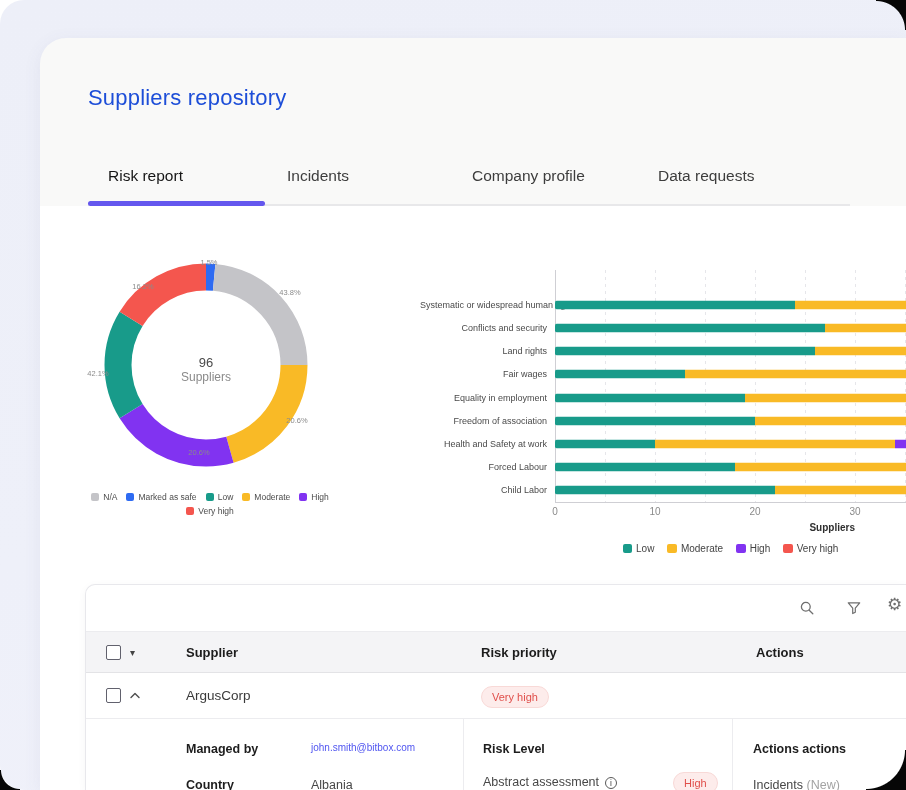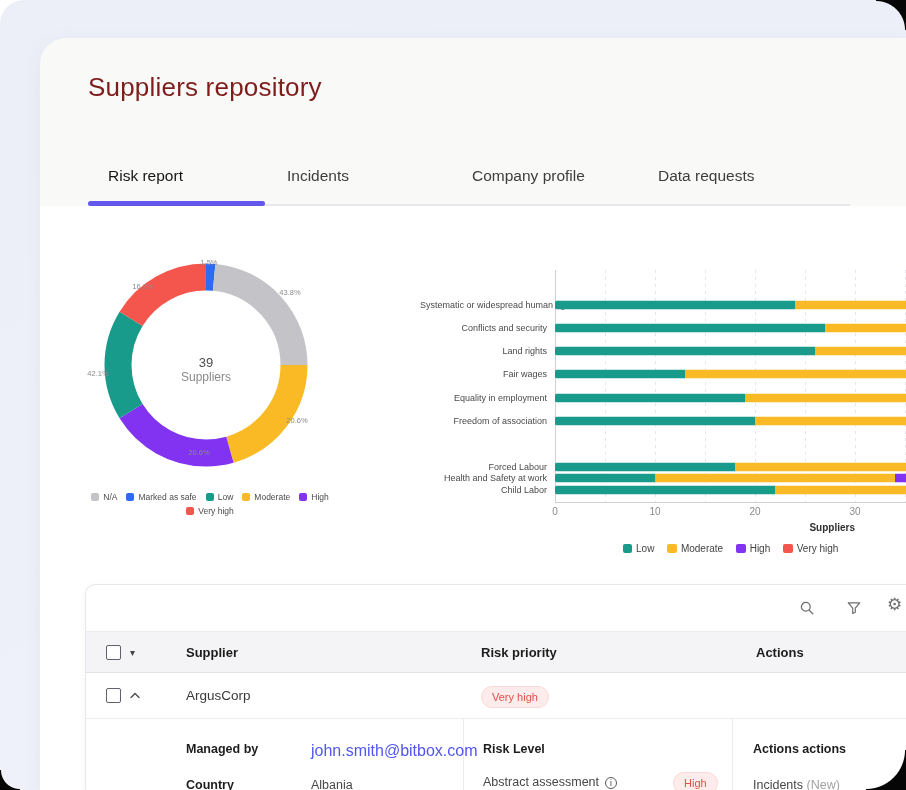--- a/index.html
+++ b/index.html
@@ -10,22 +10,22 @@
   
   .frame { position:absolute; inset:0; border-radius:24px;
     background:linear-gradient(170deg,#edeff8 0%,#eef0f9 60%,#f0f1fa 100%); }
 
   
   .card { position:absolute; left:40px; top:38px; right:0; bottom:0;
     background:#f9f9f8; border-radius:26px 0 0 0;
     box-shadow:0 4px 18px rgba(90,90,140,0.08); }
   .content-white { position:absolute; left:40px; top:206px; right:0; bottom:0; background:#ffffff; }
 
-  .page-title { position:absolute; left:88px; top:72px; font-size:26px; font-weight:500;
-    color:#7f1d1d; letter-spacing:0.2px; }
+  .page-title { position:absolute; left:88px; top:85px; font-size:22px; font-weight:500;
+    color:#1d4ed8; letter-spacing:0.2px; }
 
   .tab { position:absolute; top:167px; font-size:15.5px; color:#3d3d3d; cursor:pointer; }
   .tab.active { color:#161616; }
   .tabline-gray { position:absolute; left:88px; top:204px; width:762px; height:2px; background:#e8e8ea; }
   .tabline-active { position:absolute; left:88px; top:201px; width:177px; height:5px;
     background:#6457ee; border-radius:3px; z-index:2; }
 
   
   #donut-wrap { position:absolute; left:85px; top:256px; width:250px; height:280px; }
   #donut-svg { position:absolute; left:18px; top:6px; }
@@ -79,21 +79,21 @@
   .cell-txt { position:absolute; font-size:13.5px; color:#3a3a3a; line-height:46px; }
   .caret { position:absolute; left:44px; top:0; line-height:42px; font-size:10px; color:#444;
     cursor:pointer; }
   .chev { position:absolute; left:43px; top:18px; cursor:pointer; }
   .pill { display:inline-block; padding:3px 10px; border-radius:11px; background:#fdeceb;
     border:1px solid #f8d9d7; color:#e04f4b; font-size:11px; line-height:14px; white-space:nowrap; }
   .t-details { position:absolute; left:0; right:0; top:134px; bottom:0; background:#fff; }
   .vdiv { position:absolute; top:0; bottom:0; width:1px; background:#ececef; }
   .d-label { position:absolute; font-size:12.5px; font-weight:700; color:#1d1d1d; white-space:nowrap; }
   .d-val { position:absolute; font-size:12.5px; color:#474747; white-space:nowrap; }
-  .d-link { position:absolute; font-size:16px; color:#5156f0; white-space:nowrap; cursor:pointer; }
+  .d-link { position:absolute; font-size:10px; color:#5156f0; white-space:nowrap; cursor:pointer; }
   .muted { color:#a3a3a3; }
   .info-i { display:inline-block; width:12px; height:12px; border:1px solid #5a5a5a; border-radius:50%;
     font-size:8.5px; line-height:11px; text-align:center; color:#444; position:relative; top:1px; }
   .info-i::before { content:"i"; }
   .assess-line { position:absolute; left:397px; top:190px; display:flex; align-items:center; gap:6px; }
 
   
   .corner { position:absolute; z-index:50; }
   #c-tr { top:0; right:0; width:30px; height:30px;
     background:radial-gradient(circle at 0 100%, rgba(0,0,0,0) 28.5px, #060606 29.5px); }
@@ -124,21 +124,21 @@
       <g id="donut-ring">
           <circle cx="103" cy="103" r="88" fill="none" stroke="#2e6bf2" stroke-width="27" pathLength="100" stroke-dasharray="1.5 98.5" stroke-dashoffset="25"></circle>
           <circle cx="103" cy="103" r="88" fill="none" stroke="#c4c4c8" stroke-width="27" pathLength="100" stroke-dasharray="23.5 76.5" stroke-dashoffset="23.5"></circle>
           <circle cx="103" cy="103" r="88" fill="none" stroke="#f9ba26" stroke-width="27" pathLength="100" stroke-dasharray="20.6 79.4" stroke-dashoffset="0"></circle>
           <circle cx="103" cy="103" r="88" fill="none" stroke="#8133f1" stroke-width="27" pathLength="100" stroke-dasharray="20.6 79.4" stroke-dashoffset="-20.6"></circle>
           <circle cx="103" cy="103" r="88" fill="none" stroke="#189b8a" stroke-width="27" pathLength="100" stroke-dasharray="17.6 82.4" stroke-dashoffset="-41.2"></circle>
           <circle cx="103" cy="103" r="88" fill="none" stroke="#f4564e" stroke-width="27" pathLength="100" stroke-dasharray="16.2 83.8" stroke-dashoffset="-58.80000000000001"></circle>
         </g>
     </svg>
     <div class="donut-center">
-      <div class="v">39</div>
+      <div class="v">96</div>
       <div class="l">Suppliers</div>
     </div>
     <span class="pct" style="left:124px;top:6px">1.5%</span>
     <span class="pct" style="left:205px;top:36px">43.8%</span>
     <span class="pct" style="left:212px;top:164px">20.6%</span>
     <span class="pct" style="left:114px;top:196px">20.6%</span>
     <span class="pct" style="left:13px;top:117px">42.1%</span>
     <span class="pct" style="left:58px;top:30px">16.2%</span>
     <div id="donut-legend">
         <span class="lg-item">
@@ -216,21 +216,21 @@
             <div class="bar-seg" style="width: 161px; background: rgb(249, 186, 38);"></div>
           </div>
         </div>
         <div class="bar-row" style="top: 139.2px;">
           <span class="bar-lbl">Freedom of association</span>
           <div class="bar-trk">
             <div class="bar-seg" style="width: 200px; background: rgb(24, 155, 138);"></div>
             <div class="bar-seg" style="width: 151px; background: rgb(249, 186, 38);"></div>
           </div>
         </div>
-        <div class="bar-row" style="top: 162.4px; margin-top: 34px;">
+        <div class="bar-row" style="top: 162.4px;">
           <span class="bar-lbl">Health and Safety at work</span>
           <div class="bar-trk">
             <div class="bar-seg" style="width: 100px; background: rgb(24, 155, 138);"></div>
             <div class="bar-seg" style="width: 240px; background: rgb(249, 186, 38);"></div>
             <div class="bar-seg" style="width: 11px; background: rgb(129, 51, 241);"></div>
           </div>
         </div>
         <div class="bar-row" style="top: 185.6px;">
           <span class="bar-lbl">Forced Labour</span>
           <div class="bar-trk">

